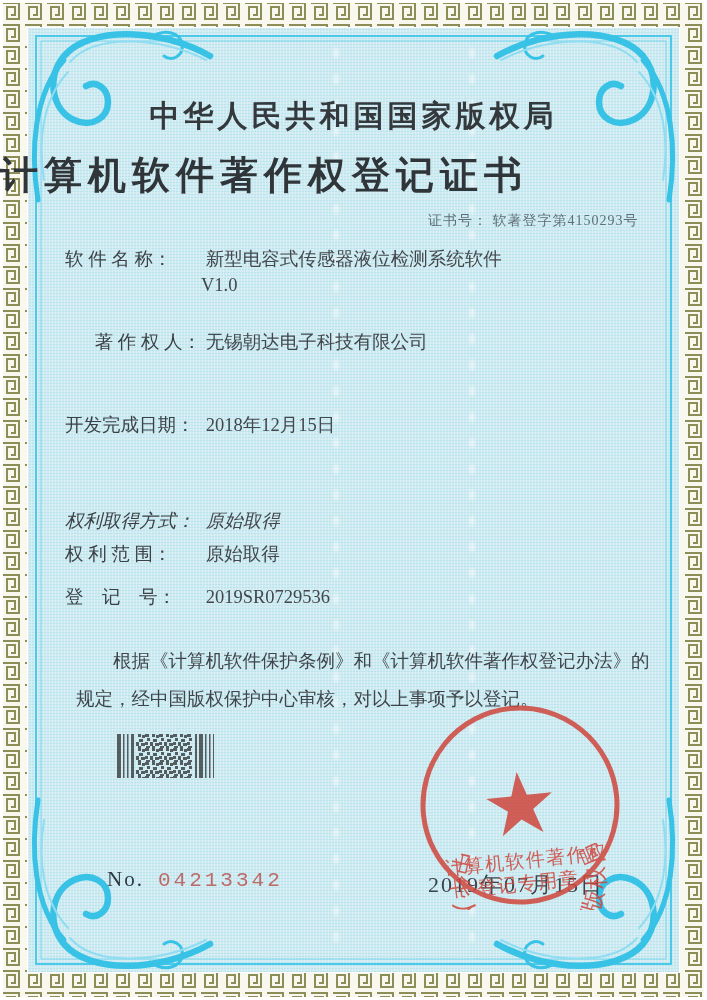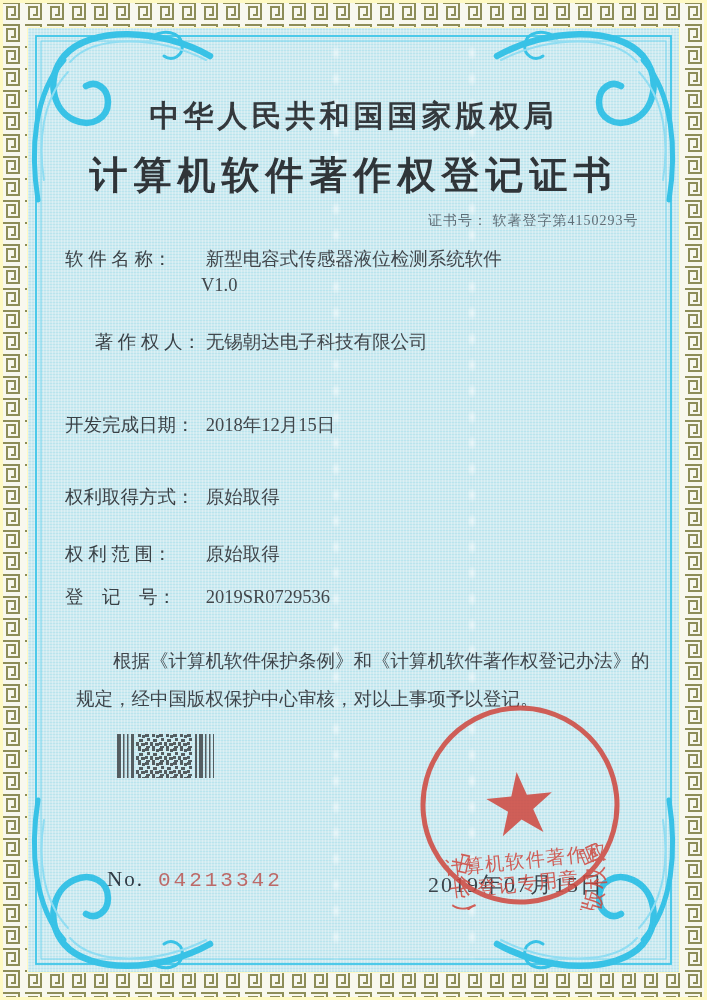--- a/index.html
+++ b/index.html
@@ -1,17 +1,17 @@
 <!DOCTYPE html>
 <html><head>
 <meta charset="utf-8">
 <style>
   html,body{margin:0;padding:0;background:#e8e8e8;}
   .page{
-    position:relative;width:707px;height:1000px;background:#fef9c3;
+    position:relative;width:707px;height:1000px;background:#ffffff;
     font-family:"Liberation Serif","DejaVu Serif",serif;
     overflow:hidden;margin:0 auto;
   }
   .frame-svg{position:absolute;left:0;top:0;z-index:1;}
   .paper{
     position:absolute;left:28px;top:28px;right:28px;bottom:28px;z-index:0;
     background-color:#cfeaf0;
     background-image:
       repeating-linear-gradient(90deg, rgba(255,255,255,.28) 0 1px, rgba(0,0,0,0) 1px 3px),
       repeating-linear-gradient(0deg, rgba(110,208,228,.22) 0 1px, rgba(0,0,0,0) 1px 3px);
@@ -20,21 +20,21 @@
     position:absolute;top:40px;bottom:40px;width:18px;z-index:1;opacity:.65;
     background-image:radial-gradient(ellipse 7px 11px at 50% 50%, rgba(255,255,255,.85), rgba(255,255,255,0) 70%);
     background-size:18px 26px;background-repeat:repeat-y;
   }
   .content{position:absolute;left:0;top:0;width:707px;height:1000px;z-index:3;color:#3e454b;}
   .authority{
     position:absolute;left:0;top:96px;width:707px;text-align:center;
     font-size:30px;font-weight:bold;letter-spacing:4px;color:#34393d;
   }
   .cert-title{
-    position:absolute;left:0;top:150px;width:707px;text-align:center;
+    position:absolute;left:0;top:150px;width:707px;
     font-size:38px;font-weight:bold;letter-spacing:6px;color:#303539;
   }
   .cert-no{
     position:absolute;left:428px;top:212px;font-size:14px;color:#5f6e77;
     letter-spacing:1px;white-space:nowrap;
   }
   .row{position:absolute;left:65px;font-size:18.5px;white-space:nowrap;}
   .row .lbl{display:inline-block;width:136px;color:#3a4146;}
   .row .val{color:#41474c;}
   .val-line2{position:absolute;left:201px;font-size:18.5px;color:#41474c;}
@@ -117,21 +117,21 @@
       <span class="lbl">著 作 权 人：</span>
       <span class="val">无锡朝达电子科技有限公司</span>
     </div>
 
     <div class="row" style="top:412px;">
       <span class="lbl">开发完成日期：</span>
       <span class="val">2018年12月15日</span>
     </div>
 
 
-    <div class="row" style="top:484px;">
+    <div class="row" style="top:508px;font-style:italic;">
       <span class="lbl">权利取得方式：</span>
       <span class="val">原始取得</span>
     </div>
 
     <div class="row" style="top:541px;">
       <span class="lbl">权 利 范 围：</span>
       <span class="val">原始取得</span>
     </div>
 
     <div class="row" style="top:584px;">

